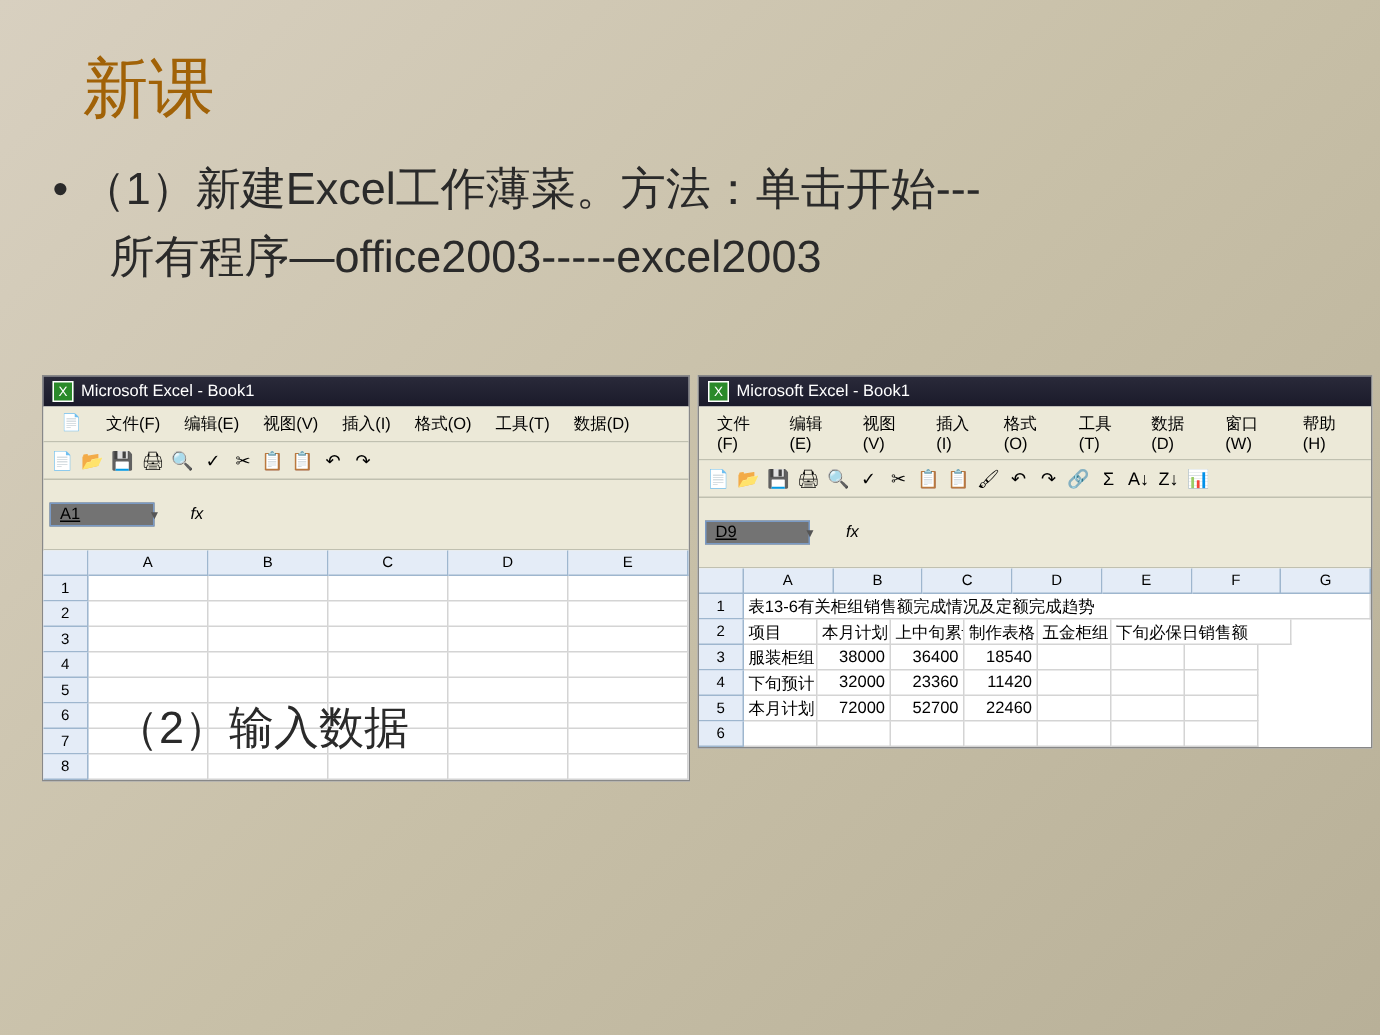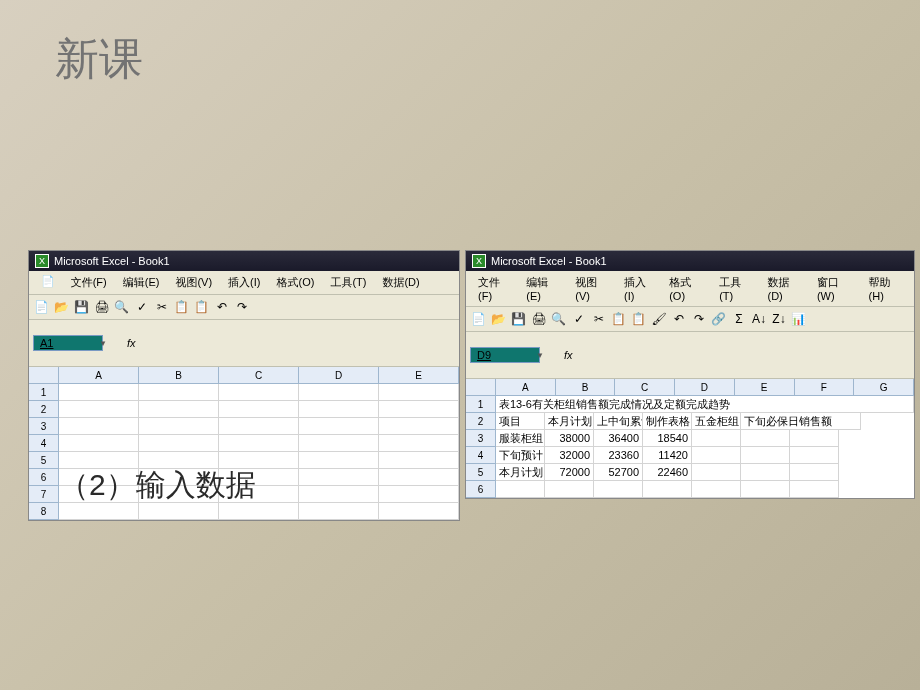--- a/index.html
+++ b/index.html
@@ -5,21 +5,21 @@
     * { margin: 0; padding: 0; box-sizing: border-box; }
     body {
       width: 920px;
       height: 690px;
       background: linear-gradient(135deg, #d8d0c0 0%, #c8c0a8 50%, #b8b098 100%);
       font-family: "SimSun", "Microsoft YaHei", sans-serif;
       position: relative;
       overflow: hidden;
     }
     .slide-title {
-      color: #737373;
+      color: #a16207;
       font-size: 44px;
       padding: 30px 0 0 55px;
       font-weight: normal;
     }
     .bullet-list {
       padding: 15px 0 0 35px;
       font-size: 30px;
       color: #2a2a2a;
       line-height: 1.5;
     }
@@ -97,21 +97,21 @@
     .namebox-row {
       background: #ece9d8;
       display: flex;
       align-items: center;
       padding: 1px 4px;
       border-bottom: 1px solid #c0c0b0;
       font-size: 11px;
     }
     .namebox {
       width: 70px;
-      background: #0f766e;
+      background: #737373;
       border: 1px solid #7a9ac4;
       padding: 1px 6px;
       margin-right: 8px;
       font-size: 11px;
       text-decoration: underline;
     }
     .dropdown-arrow { color: #555; font-size: 8px; margin-left: -12px; margin-right: 12px; }
     .fx-label { font-style: italic; margin: 16px 8px; }
     
     .grid {
@@ -153,32 +153,36 @@
     .num-cell { justify-content: flex-end; }
     
     .excel-left .col-header { width: 80px; }
     .excel-left .grid-cell { width: 80px; }
     
     .excel-right .col-header { width: 60px; }
     .excel-right .grid-cell { width: 49px; }
     
     .section-2 {
       position: absolute;
-      left: 59px;
+      left: 76px;
       top: 465px;
       font-size: 30px;
       color: #2a2a2a;
     }
   </style>
 </head>
 <body>
 
 <div class="slide-title">新课</div>
 
 <ul class="bullet-list">
+  <li class="bullet-item"><span>（1）新建Excel工作薄菜。方法：单击开始---</span></li>
+  <li>
+      <span class="indent-text">所有程序—office2003-----excel2003</span>
+    </li>
 </ul>
 
 <div class="excel-left">
   <div class="titlebar">
     <span class="titlebar-icon">X</span>
     <span>Microsoft Excel - Book1</span>
   </div>
   <div class="menubar">
     <span>📄</span>
     <span>文件(F)</span>

